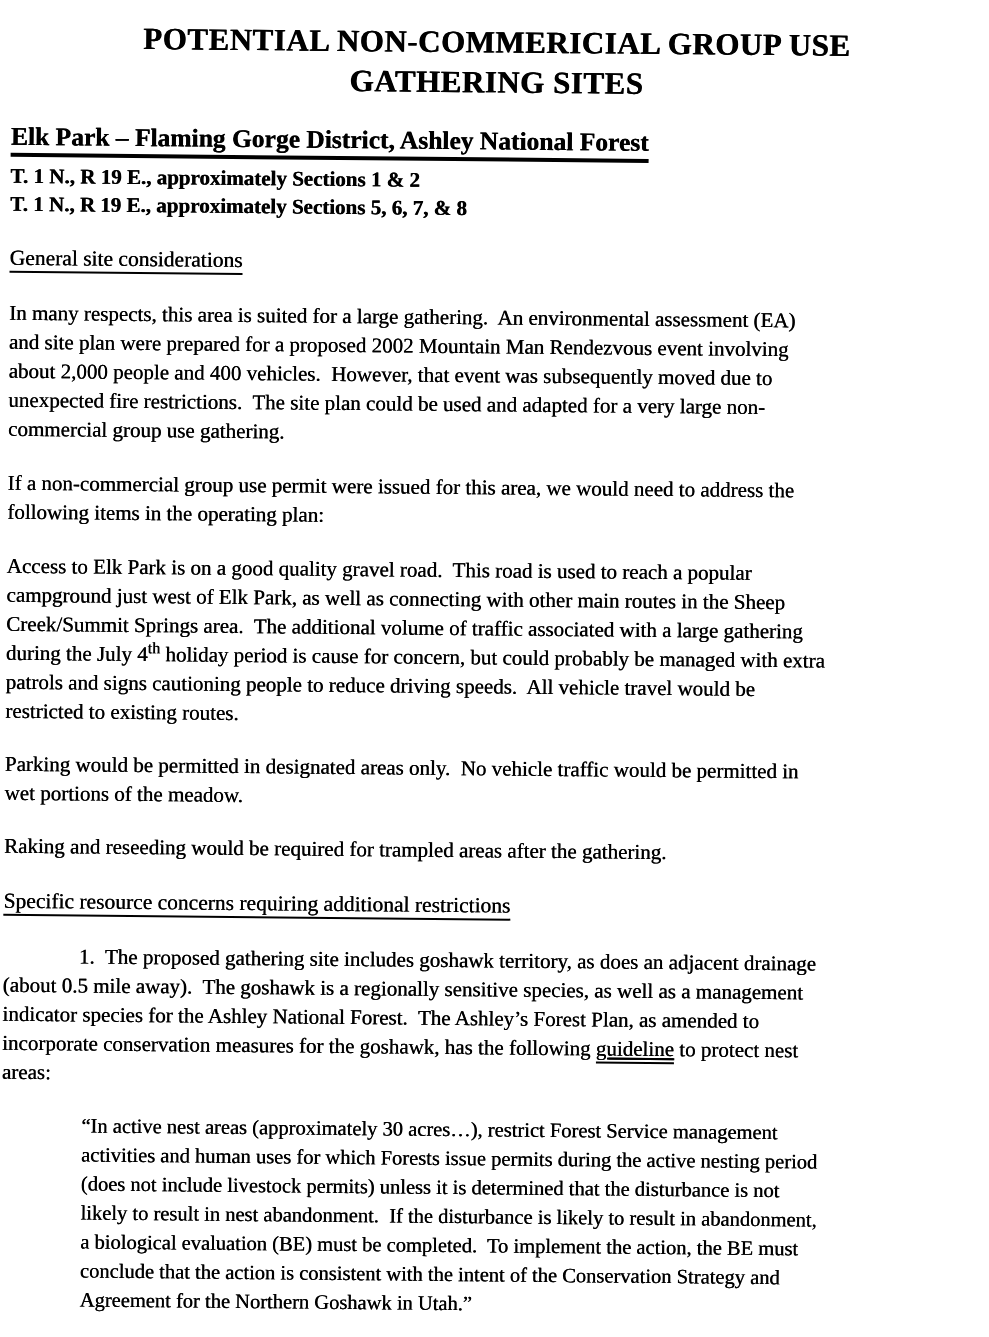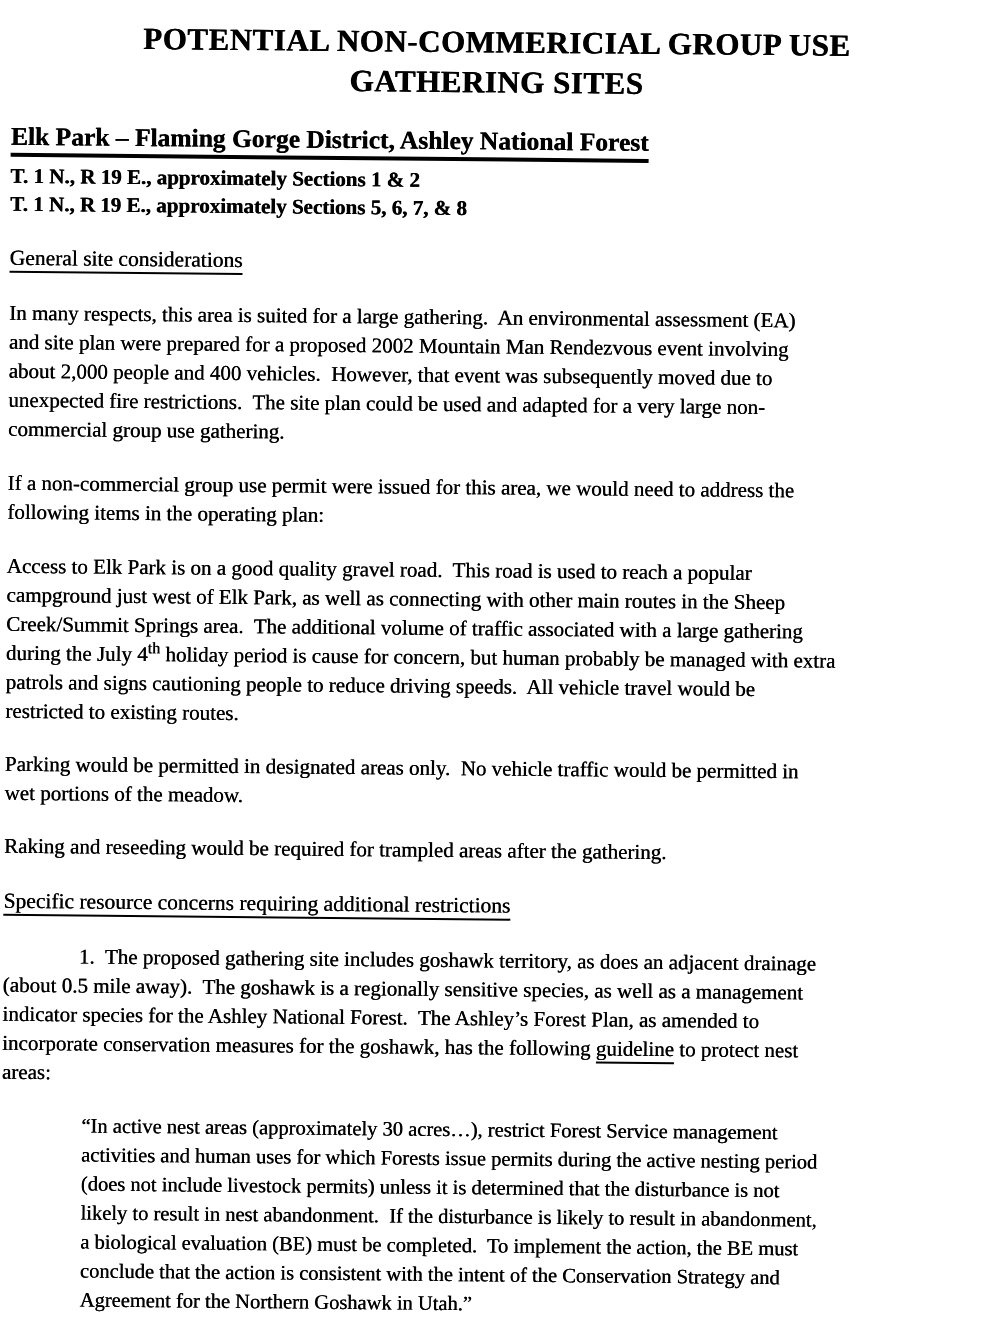--- a/index.html
+++ b/index.html
@@ -79,20 +79,21 @@
     text-indent: 76px;
   }
   sup.ord {
     font-size: 16px;
     line-height: 0;
     vertical-align: super;
   }
   .uline {
     border-bottom: 2px solid #000;
     padding-bottom: 0.5px;
+    text-decoration: underline;
   }
   blockquote.guideline-quote {
     margin: 24px 0 0 80px;
     font-size: 20.5px;
     line-height: 29px;
     white-space: pre-wrap;
   }
 </style>
 </head>
 <body>
@@ -117,21 +118,21 @@
 about 2,000 people and 400 vehicles.  However, that event was subsequently moved due to
 unexpected fire restrictions.  The site plan could be used and adapted for a very large non-
 commercial group use gathering.</p>
 
   <p class="body-para">If a non-commercial group use permit were issued for this area, we would need to address the
 following items in the operating plan:</p>
 
   <p class="body-para"><span>Access to Elk Park is on a good quality gravel road.  This road is used to reach a popular
 campground just west of Elk Park, as well as connecting with other main routes in the Sheep
 Creek/Summit Springs area.  The additional volume of traffic associated with a large gathering
-during the July 4</span><sup class="ord">th</sup><span> holiday period is cause for concern, but human probably be managed with extra
+during the July 4</span><sup class="ord">th</sup><span> holiday period is cause for concern, but could probably be managed with extra
 patrols and signs cautioning people to reduce driving speeds.  All vehicle travel would be
 restricted to existing routes.</span></p>
 
   <p class="body-para tight">Parking would be permitted in designated areas only.  No vehicle traffic would be permitted in
 wet portions of the meadow.</p>
 
   <p class="body-para tight">Raking and reseeding would be required for trampled areas after the gathering.</p>
 
   <div class="section-heading">
     <span>Specific resource concerns requiring additional restrictions</span>

